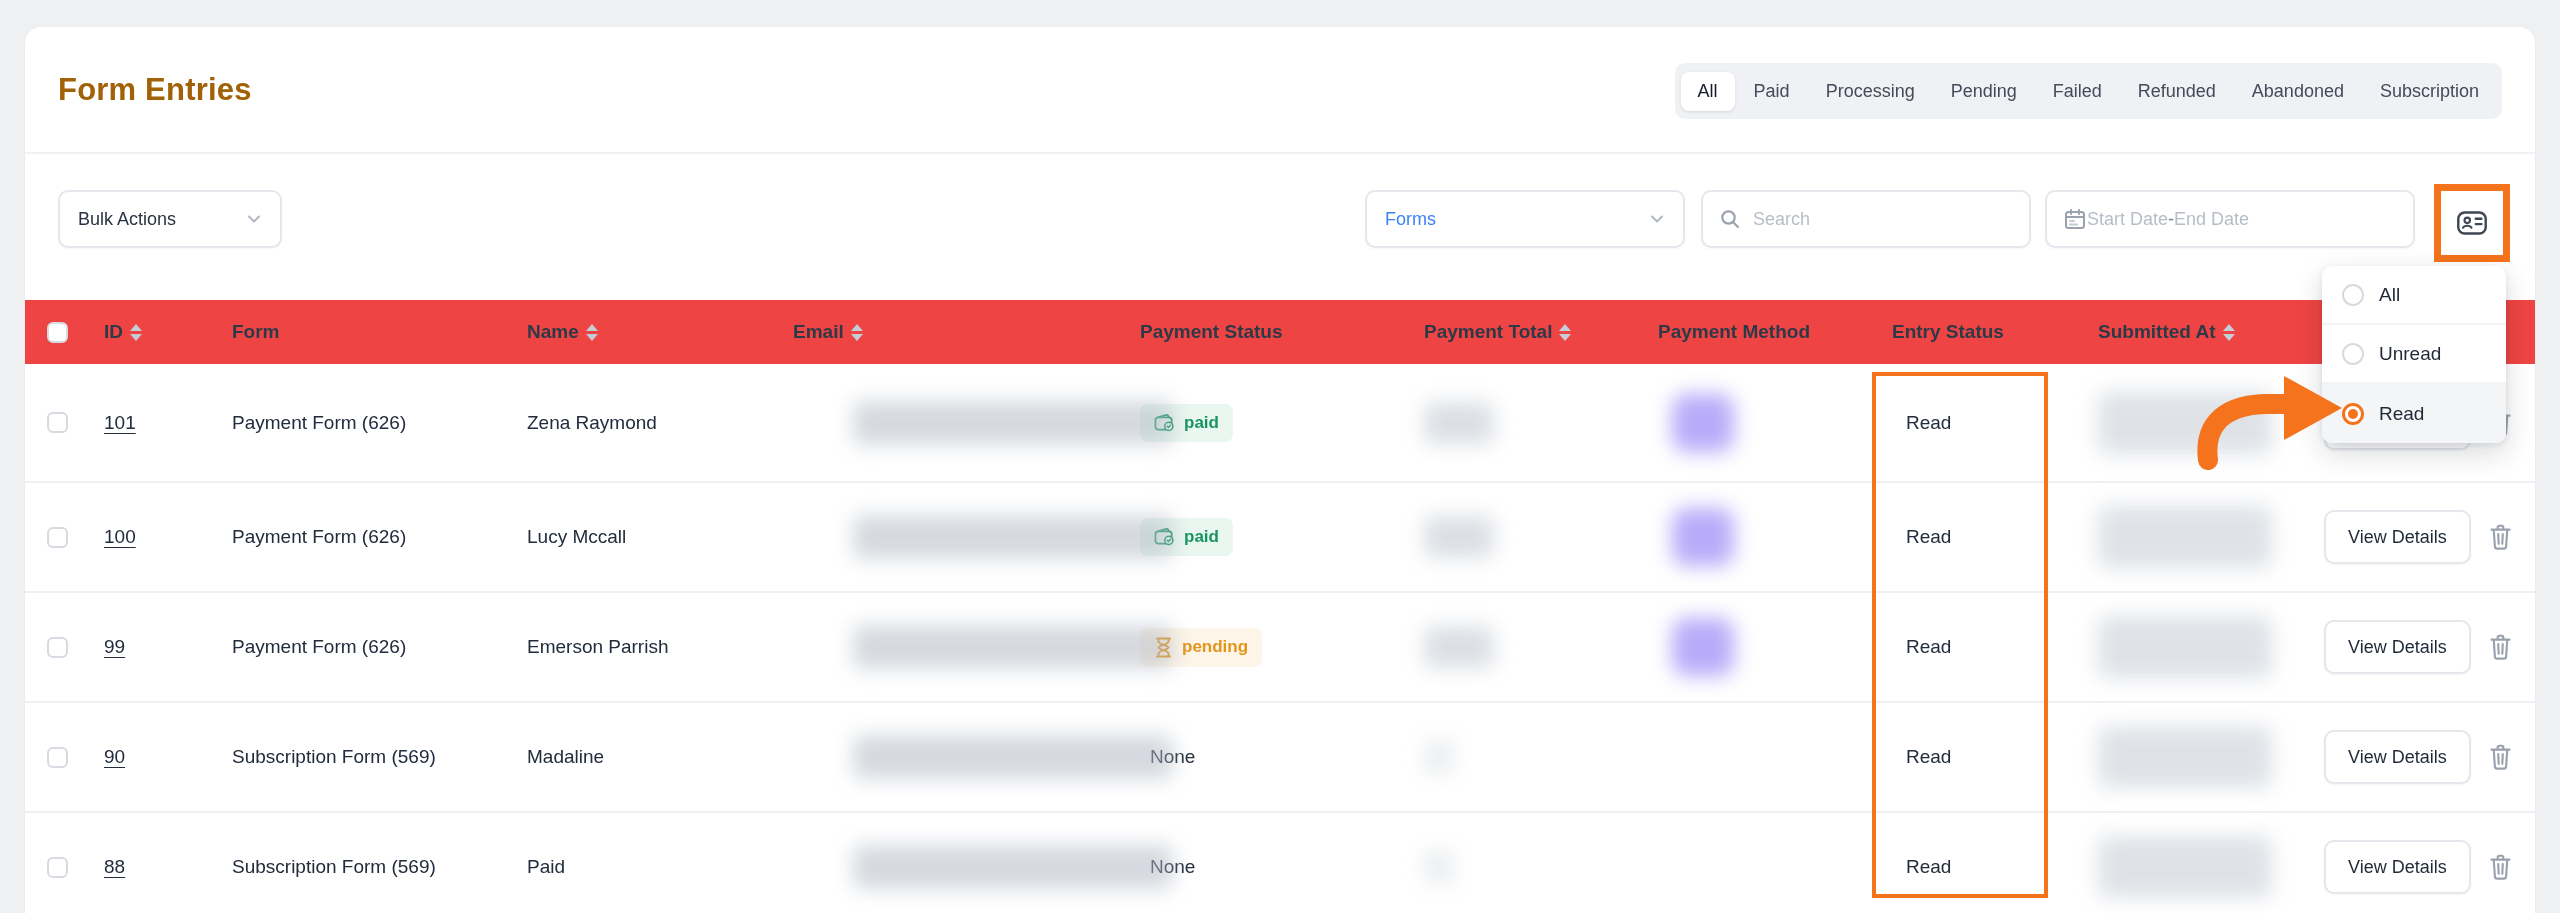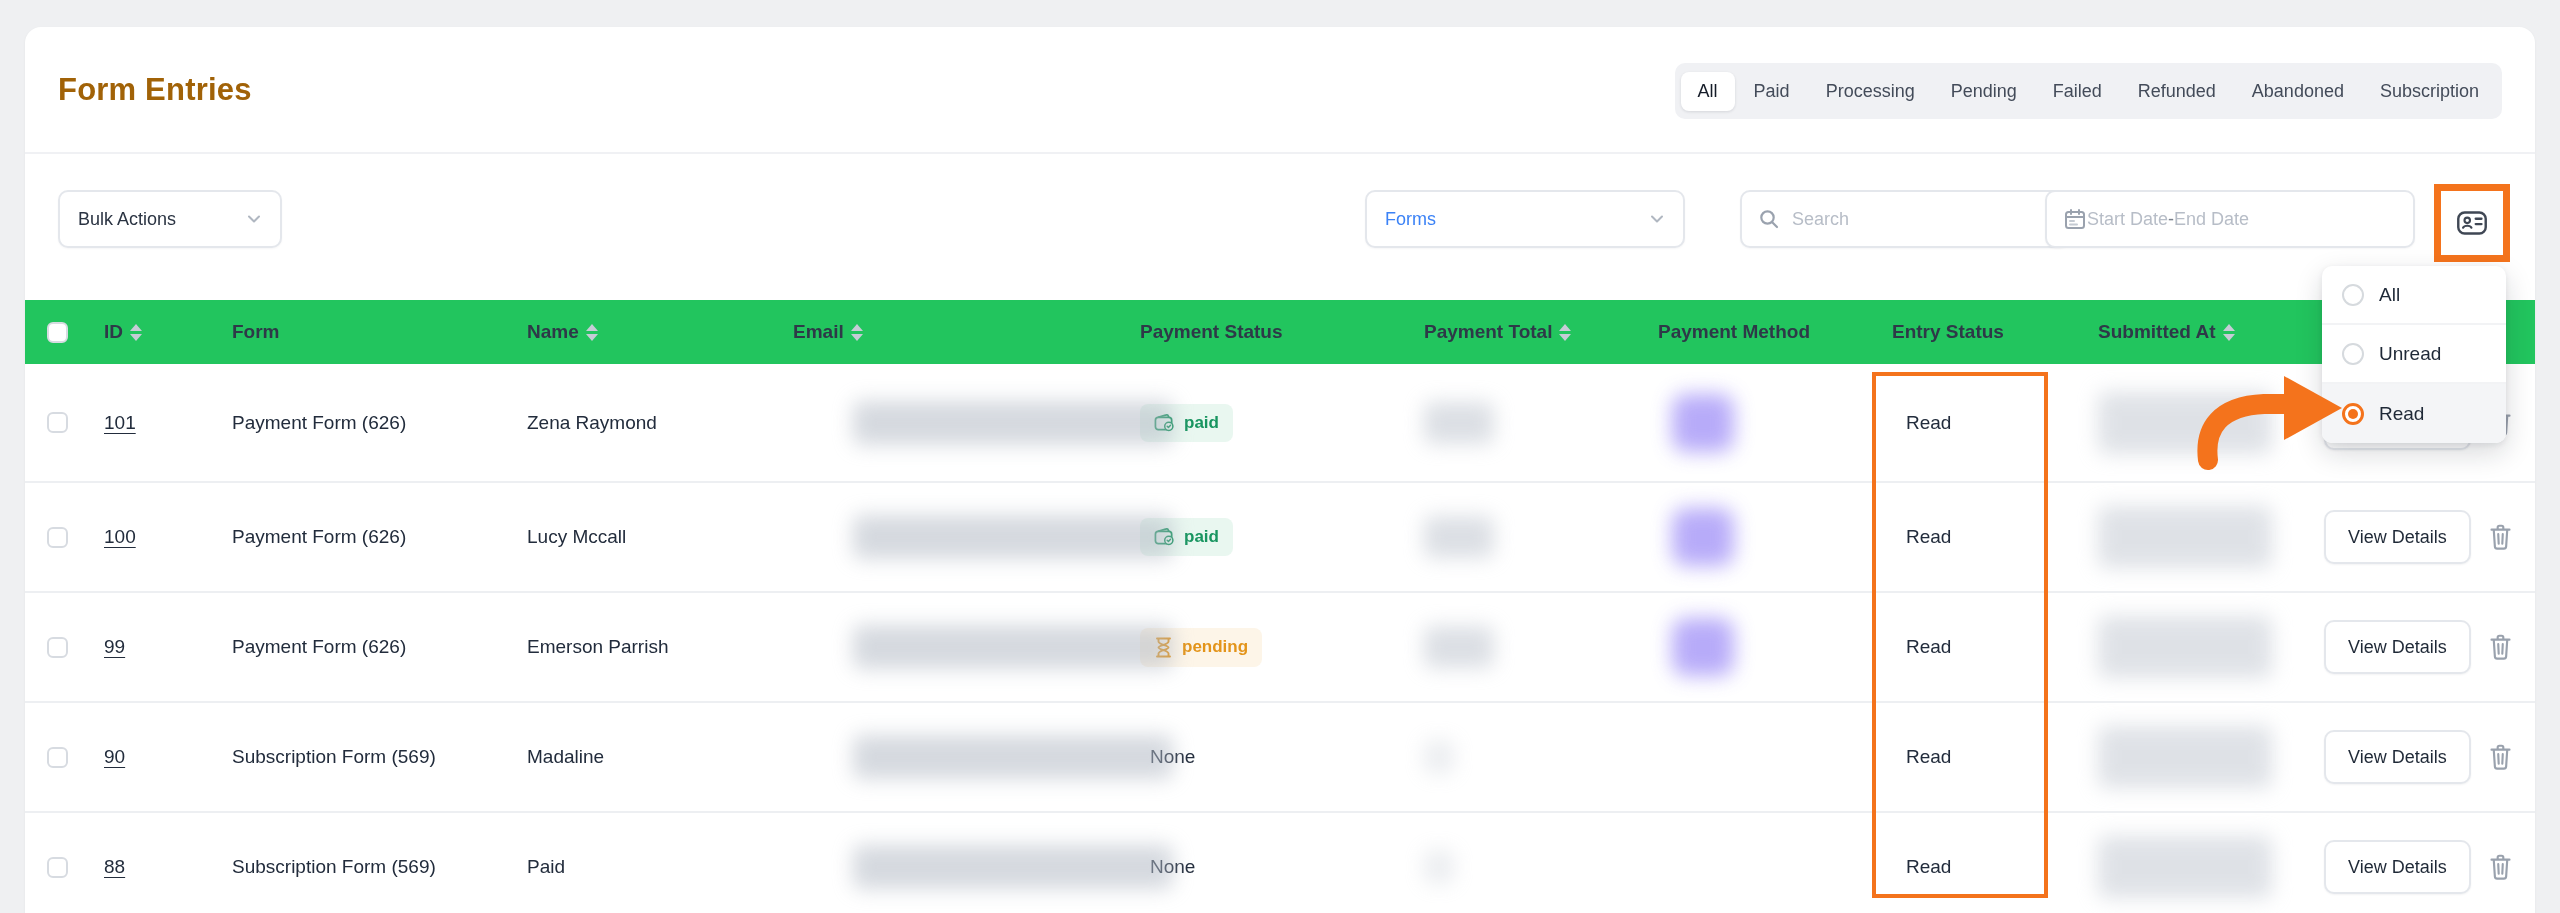--- a/index.html
+++ b/index.html
@@ -18,33 +18,33 @@
          padding:9px 17px; border-radius:8px; cursor:pointer; white-space:nowrap; }
   .tab.active { background:#fff; color:#151c28; box-shadow:0 1px 3px rgba(16,24,40,.12); }
   .hdr-divider { position:absolute; left:0; right:0; top:125px; height:2px; background:#f0f1f4; }
 
   
   .toolbar { position:absolute; left:0; right:12px; top:163px; height:58px; }
   .tool-box { position:absolute; height:58px; background:#fff; border:2px solid #e4e7ec; border-radius:10px;
               display:flex; align-items:center; box-shadow:0 1px 2px rgba(16,24,40,.04); font-size:18px; }
   .bulk { left:33px; width:224px; padding:0 18px; justify-content:space-between; color:#2a3342; }
   .forms { left:1340px; width:320px; padding:0 18px; justify-content:space-between; color:#3b82f6; }
-  .search { left:1676px; width:330px; padding:0 16px; gap:12px;margin-left:39px; }
+  .search { left:1676px; width:330px; padding:0 16px; gap:12px; }
   .dates { left:2020px; width:370px; padding:16px 16px; }
   .placeholder { color:#b7bdc7; }
   .dash { color:#7a818c; }
   .chev { width:16px; height:16px; }
 
   .filter-annotation { position:absolute; left:2409px; top:-6px; width:76px; height:78px;
         border:7px solid #f4731c; background:#fff; display:flex; align-items:center; justify-content:center; z-index:30; }
   .menu-tail { position:absolute; left:2427px; top:74px; width:38px; height:20px; background:#fff;
         border-radius:0 0 10px 10px; box-shadow:0 4px 8px rgba(0,0,0,.06); z-index:29; }
 
   
-  .thead { position:absolute; left:0; right:0; top:273px; height:64px; background:#22c55e;
+  .thead { position:absolute; left:0; right:0; top:273px; height:64px; background:#ef4444;
            display:grid; grid-template-columns:79px 128px 295px 266px 347px 284px 234px 234px 206px 226px 1fr;
            align-items:center; font-size:19px; font-weight:bold; color:#2e3948; }
   .hcell { display:flex; align-items:center; gap:7px; }
   .sort { display:inline-flex; flex-direction:column; gap:3px; }
   .sort i { display:block; width:0; height:0; border-left:6px solid transparent; border-right:6px solid transparent; }
   .sort .up { border-bottom:7px solid #c6ccd6; }
   .sort .dn { border-top:7px solid #c6ccd6; }
   .cb { width:21px; height:21px; border:2px solid #d7dbe1; border-radius:6px; background:#fff; margin-left:22px; }
 
   .tbody { position:absolute; left:0; right:0; top:337px; }

